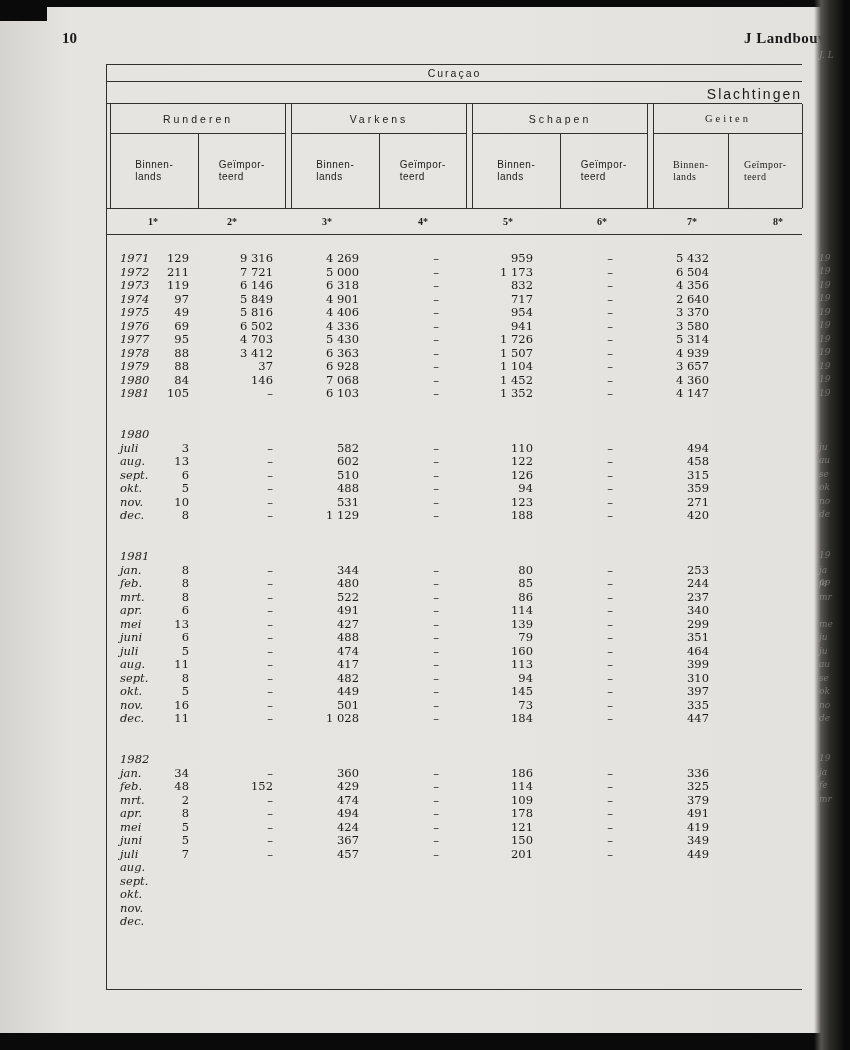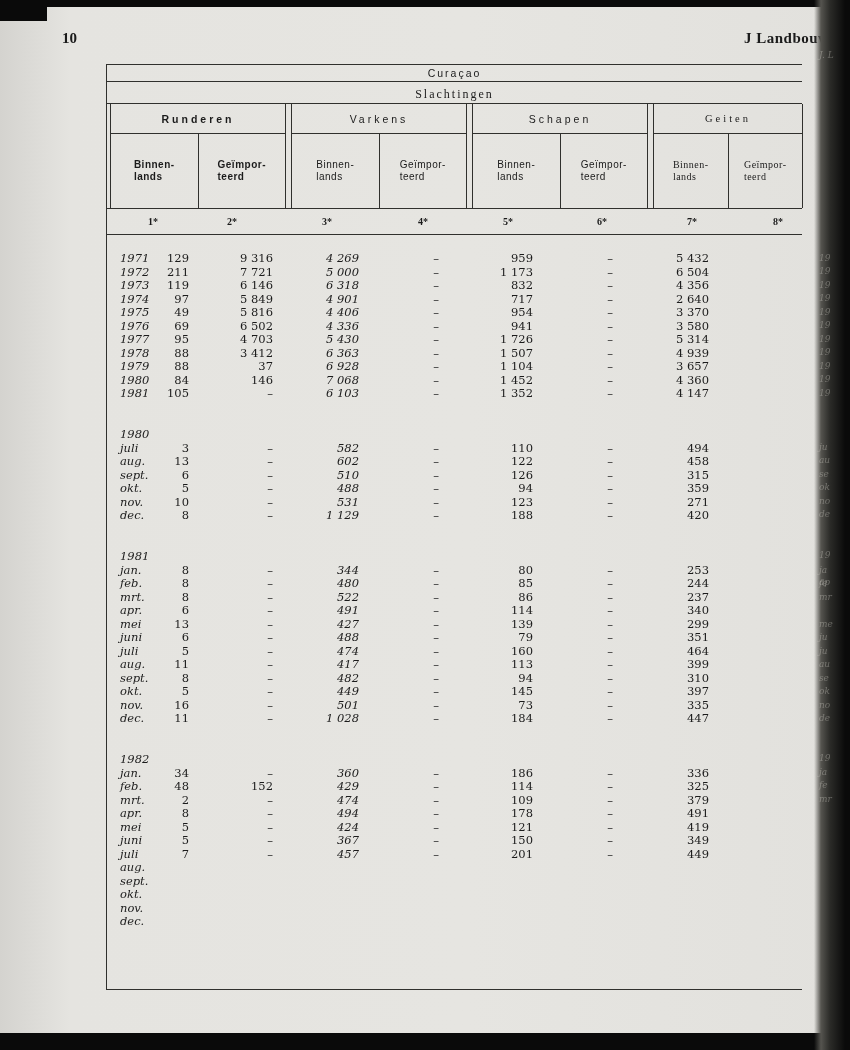--- a/index.html
+++ b/index.html
@@ -37,24 +37,23 @@
   .table-area {
     position:absolute; left:106px; top:64px; width:696px; height:926px;
     border-left:1px solid #30302d; border-bottom:1px solid #30302d;
   }
   .region {
     height:18px; line-height:17px; text-align:center;
     font-size:10.5px; letter-spacing:2px;
     border-top:1px solid #30302d; border-bottom:1px solid #30302d;
   }
   .title-row {
-    height:22px; line-height:24px; text-align:center;
-    font-size:12px; letter-spacing:2px;
+    height:22px; line-height:24px; text-align:right;
+    font-size:14px; letter-spacing:2px;
     border-bottom:1px solid #30302d;
-    font-family:Liberation Serif, serif;
   }
   .ghead { position:relative; height:104px; }
   .gbox {
     position:absolute; top:0; height:104px;
     border-left:1px solid #30302d; border-right:1px solid #30302d;
     display:flex; flex-direction:column;
   }
   .glabel {
     height:30px; line-height:30px; text-align:center;
     font-size:10.5px; letter-spacing:3px;
@@ -77,21 +76,21 @@
     font:bold 10px "Liberation Serif", serif;
   }
 
   .tbody { position:absolute; top:188px; left:0; width:722px; }
   .trow {
     display:flex; height:13.5px; line-height:13.5px;
     font-family:"DejaVu Serif", serif; font-size:11.5px;
   }
   .cell { text-align:right; white-space:pre; }
   .cl { width:56px; text-align:left; font-style:italic; padding-left:13px; }
-  .c1 { width:26px; } .c2 { width:84px; } .c3 { width:86px;font-style:italic; } .c4 { width:80px; }
+  .c1 { width:26px; } .c2 { width:84px; } .c3 { width:86px; } .c4 { width:80px; }
   .c5 { width:94px; } .c6 { width:80px; } .c7 { width:96px; }
   .c8 { width:120px; color:#8d8d89; }
   .heading-row { margin-top:27.5px; }
 </style>
 </head>
 <body>
 
 <div class="scan">
 
   <div class="bar-top"></div>
@@ -101,21 +100,21 @@
   <div class="pageno">10</div>
   <div class="hdr-right">J Landbouw</div>
 
   <div class="table-area">
 
     <div class="region">Curaçao</div>
     <div class="title-row">Slachtingen</div>
 
     <div class="ghead">
 
-      <div class="gbox" style="left:3px;width:176px;font-weight:bold;">
+      <div class="gbox" style="left:3px;width:176px;">
         <div class="glabel">Runderen</div>
         <div class="gsub">
           <div class="scell">Binnen-
 lands</div>
           <div class="scell">Geïmpor-
 teerd</div>
         </div>
       </div>
 
       <div class="gbox" style="left:184px;width:176px;">

